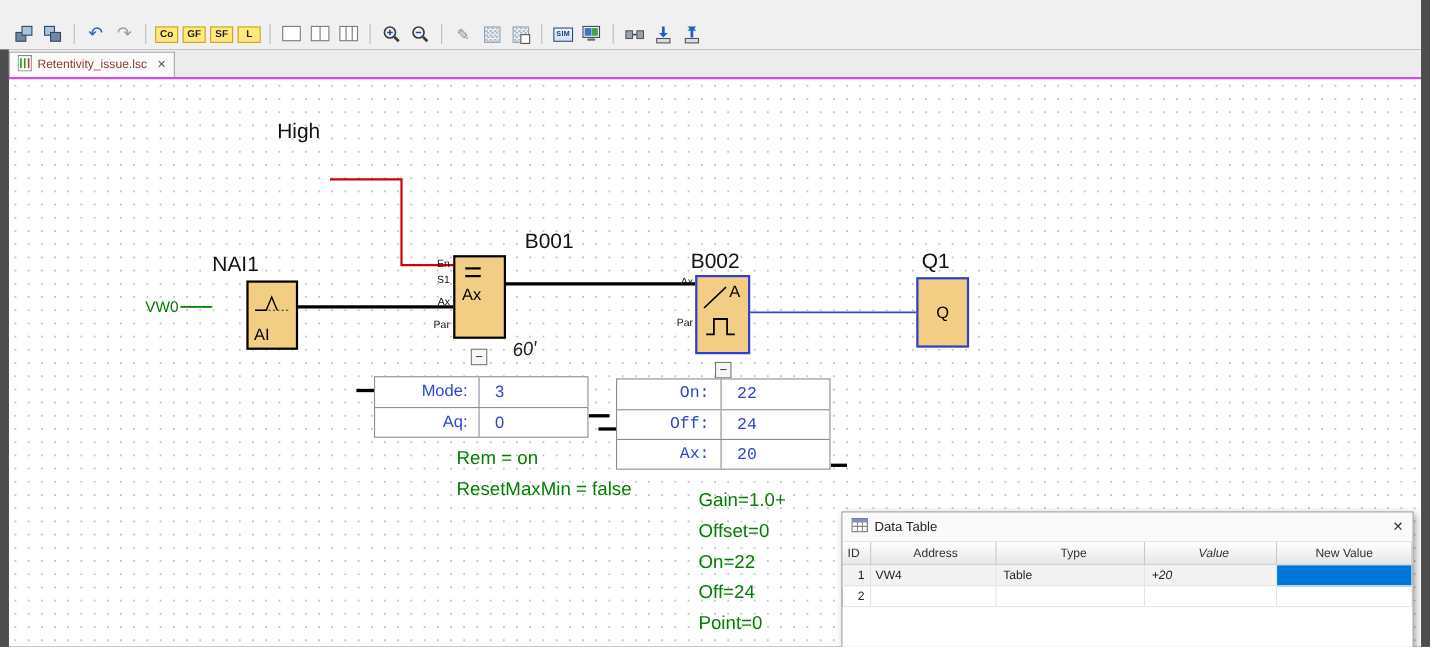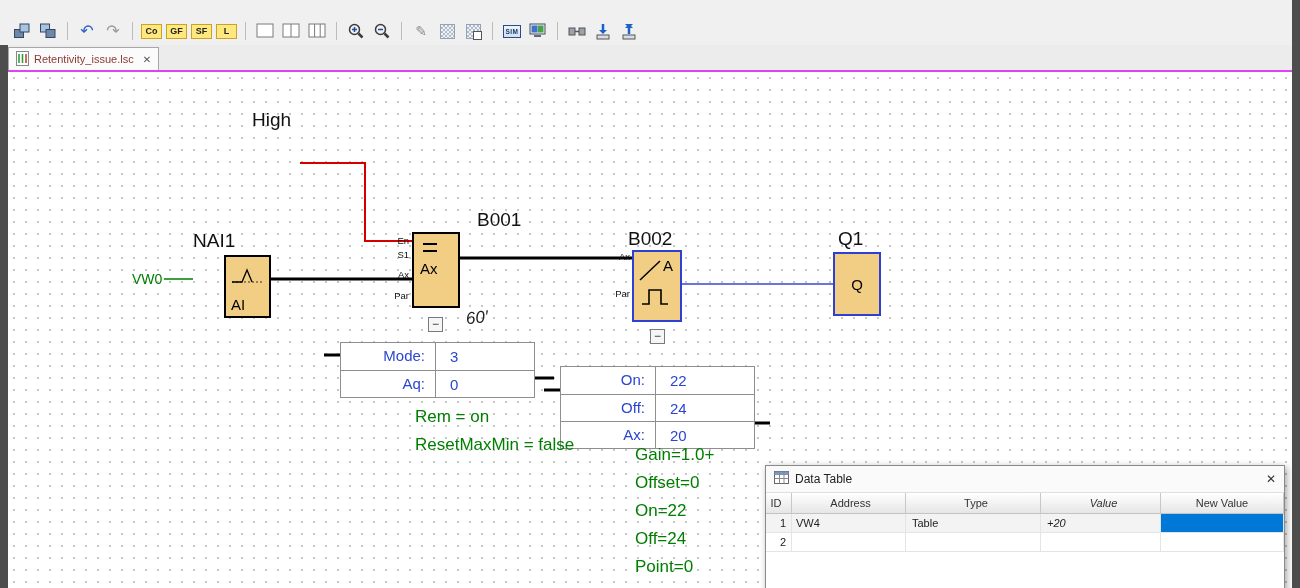--- a/index.html
+++ b/index.html
@@ -260,21 +260,21 @@
     <div class="prow">
       <div class="plabel">Mode:</div>
       <div class="pval">3</div>
     </div>
     <div class="prow">
       <div class="plabel">Aq:</div>
       <div class="pval">0</div>
     </div>
   </div>
 
-  <div class="ptable" style="left:552px; top:294px;">
+  <div class="ptable" style="left:552px; top:272px;font-family:Liberation Mono, monospace;">
     <div class="prow">
       <div class="plabel">On:</div>
       <div class="pval">22</div>
     </div>
     <div class="prow">
       <div class="plabel">Off:</div>
       <div class="pval">24</div>
     </div>
     <div class="prow">
       <div class="plabel">Ax:</div>

